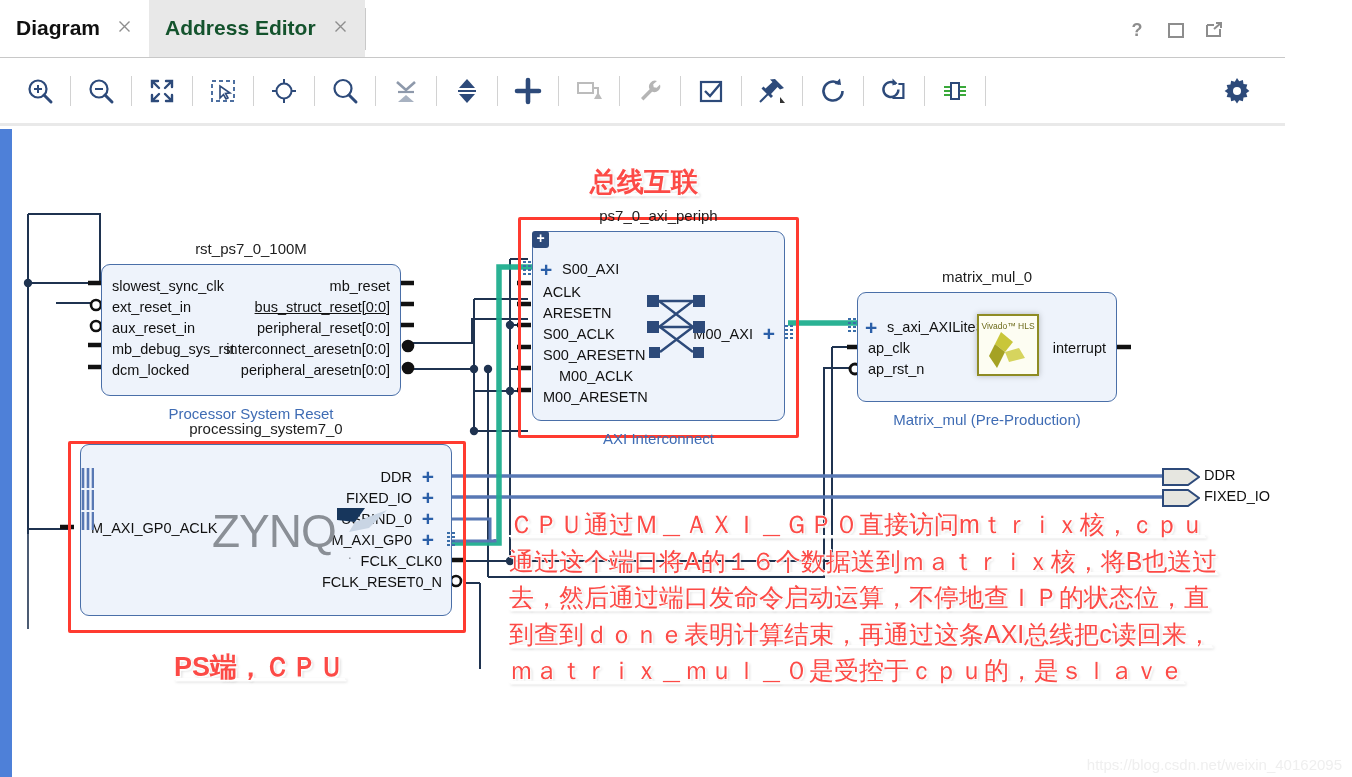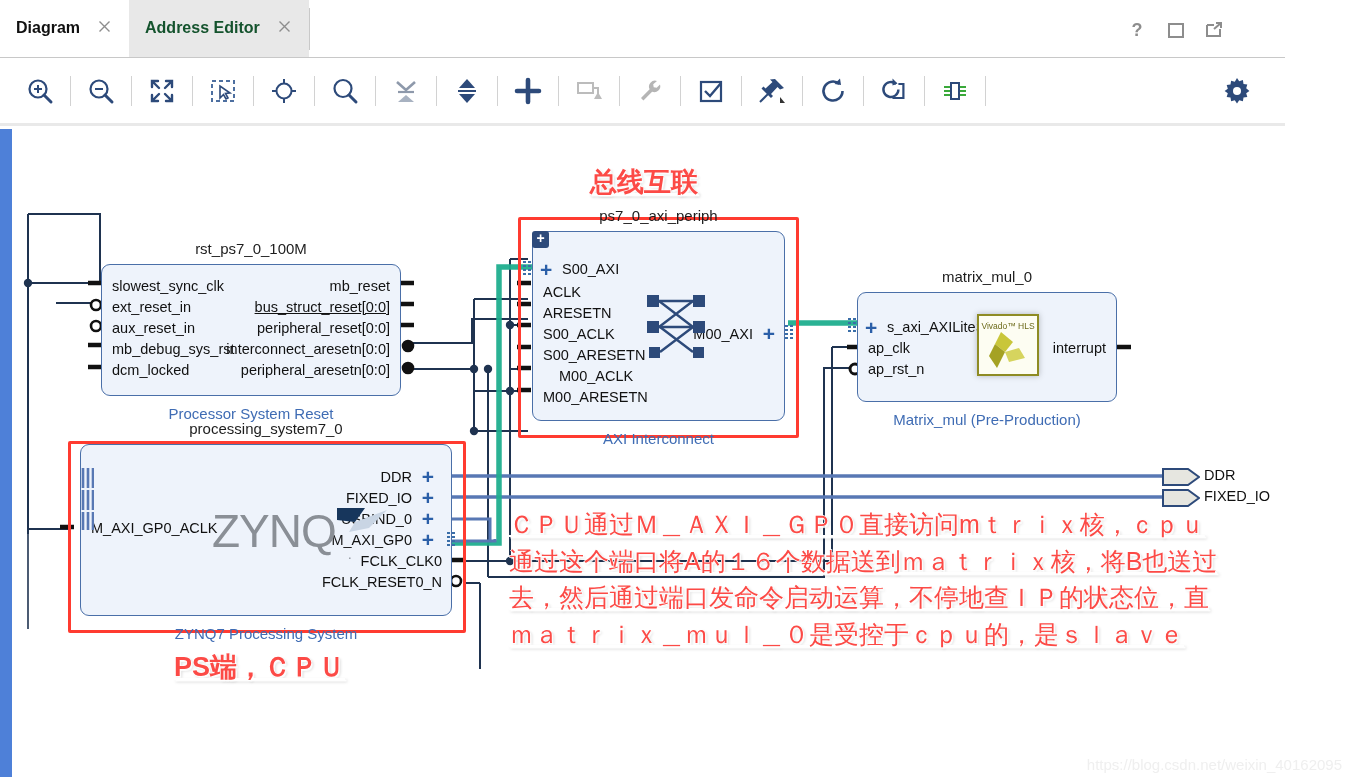--- a/index.html
+++ b/index.html
@@ -17,21 +17,21 @@
 
   .tabbar {
     position:absolute; left:0; top:0; width:1285px; height:58px;
     background:#ffffff; border-bottom:1px solid #c8c8c8;
     display:flex; align-items:flex-end;
   }
   .tab {
     height:58px; display:flex; align-items:center; gap:14px;
     padding:0 14px 0 16px; cursor:default; position:relative;
   }
-  .tab .tab-label { font-size:16px; }
+  .tab .tab-label { font-size:21px; }
   .tab.active { background:#ffffff; }
   .tab.active .tab-label { color:#101010; font-weight:bold; }
   .tab.inactive { background:#e8e8e8; }
   .tab.inactive .tab-label { color:#14532d; font-weight:bold; }
   .tab-close {
     font-size:17px; color:#8d8d8d; line-height:1; padding:2px 3px;
   }
   .tab-sep { width:1px; height:42px; background:#c9c9c9; align-self:center; }
 
   .winbtns {
@@ -542,21 +542,20 @@
           <path d="M26 22 L40 18 L46 28 L30 32 Z" fill="#d6d45e"></path>
         </svg>
       </div>
     </div>
 
     <div class="redbox" style="left:56px; top:312px; width:398px; height:192px;"></div>
 
     <div class="blk" style="left:68px; top:315px; width:372px; height:172px;">
       <div class="blk-body"></div>
       <div class="blk-title">processing_system7_0</div>
-      <div class="blk-sub">ZYNQ7 Processing System</div>
 
       <div class="pin l" style="top:77px;">M_AXI_GP0_ACLK</div>
 
       <div class="pin" style="right:40px; top:26px;">DDR</div>
       <div class="pin" style="right:40px; top:47px;">FIXED_IO</div>
       <div class="pin" style="right:40px; top:68px;">USBIND_0</div>
       <div class="pin" style="right:40px; top:89px;">M_AXI_GP0</div>
       <div class="pin" style="right:10px; top:110px;">FCLK_CLK0</div>
       <div class="pin" style="right:10px; top:131px;">FCLK_RESET0_N</div>
 
@@ -604,18 +603,19 @@
     </div>
 
     <div class="anno anno-title" style="left:578px; top:35px;">总线互联</div>
 
     <div class="anno anno-title" style="left:162px; top:520px;">PS端，ＣＰＵ</div>
 
     <div class="anno anno-body" style="left:497px; top:378px;">
       <div>ＣＰＵ通过Ｍ＿ＡＸＩ＿ＧＰ０直接访问mｔｒｉｘ核，ｃｐｕ</div>
       <div>通过这个端口将A的１６个数据送到ｍａｔｒｉｘ核，将B也送过</div>
       <div>去，然后通过端口发命令启动运算，不停地查ＩＰ的状态位，直</div>
+      <div>到查到ｄｏｎｅ表明计算结束，再通过这条AXI总线把c读回来，</div>
       <div>ｍａｔｒｉｘ＿ｍｕｌ＿０是受控于ｃｐｕ的，是ｓｌａｖｅ</div>
     </div>
 
     <div class="watermark">https://blog.csdn.net/weixin_40162095</div>
   </div>
 </div>
 
 </body></html>

